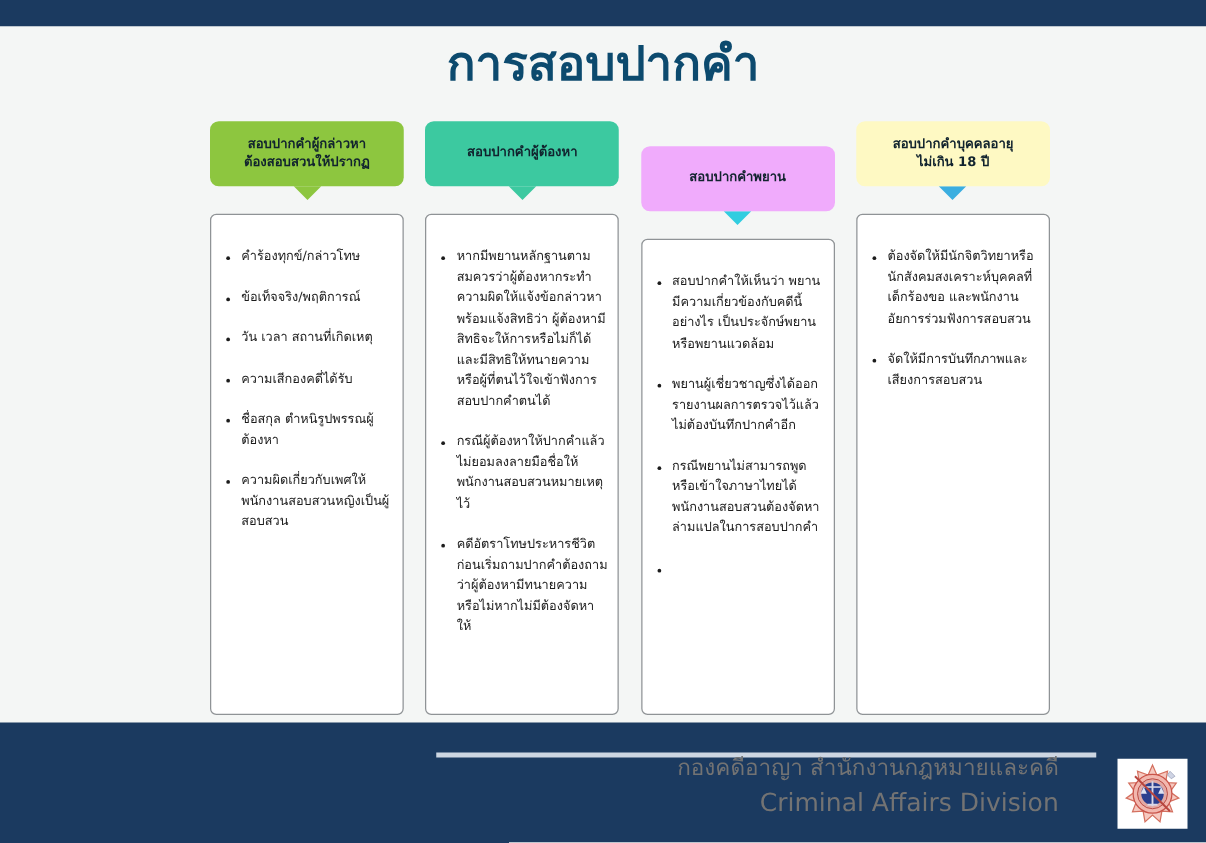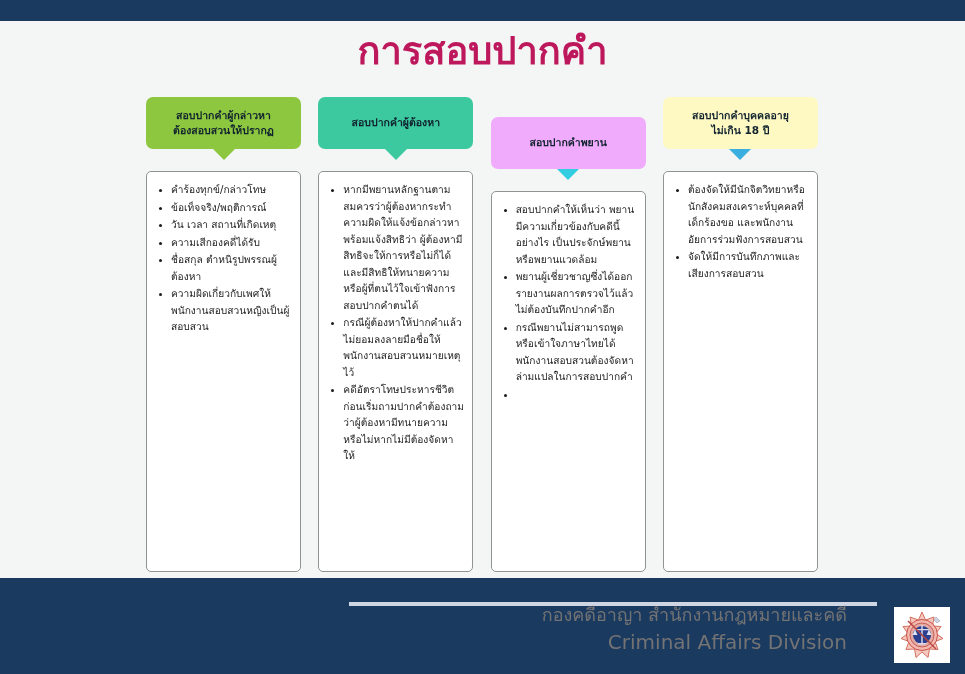--- a/index.html
+++ b/index.html
@@ -41,28 +41,28 @@
   }
 
   .slide-title {
     position: absolute;
     left: 0;
     top: 28px;
     width: 965px;
     text-align: center;
     font-size: 38px;
     font-weight: bold;
-    color: #be185d;
+    color: #0c4a6e;
     letter-spacing: 0px;
     line-height: 1.25;
   }
 
   .columns {
     position: absolute;
-    left: 146px;
+    left: 168px;
     top: 97px;
     width: 672px;
     height: 475px;
     display: flex;
     justify-content: space-between;
   }
 
   .column {
     width: 155px;
     display: flex;
@@ -113,20 +113,21 @@
     list-style: none;
   }
   .bullets li {
     position: relative;
     font-size: 10.2px;
     line-height: 1.62;
     color: #1c1c1c;
     margin-bottom: 1px;
     padding-left: 2px;
     word-break: break-word;
+    margin-top: 16px;
   }
   .bullets li::before {
     content: "";
     position: absolute;
     left: -10px;
     top: 7px;
     width: 3px;
     height: 3px;
     border-radius: 50%;
     background: #1c1c1c;

